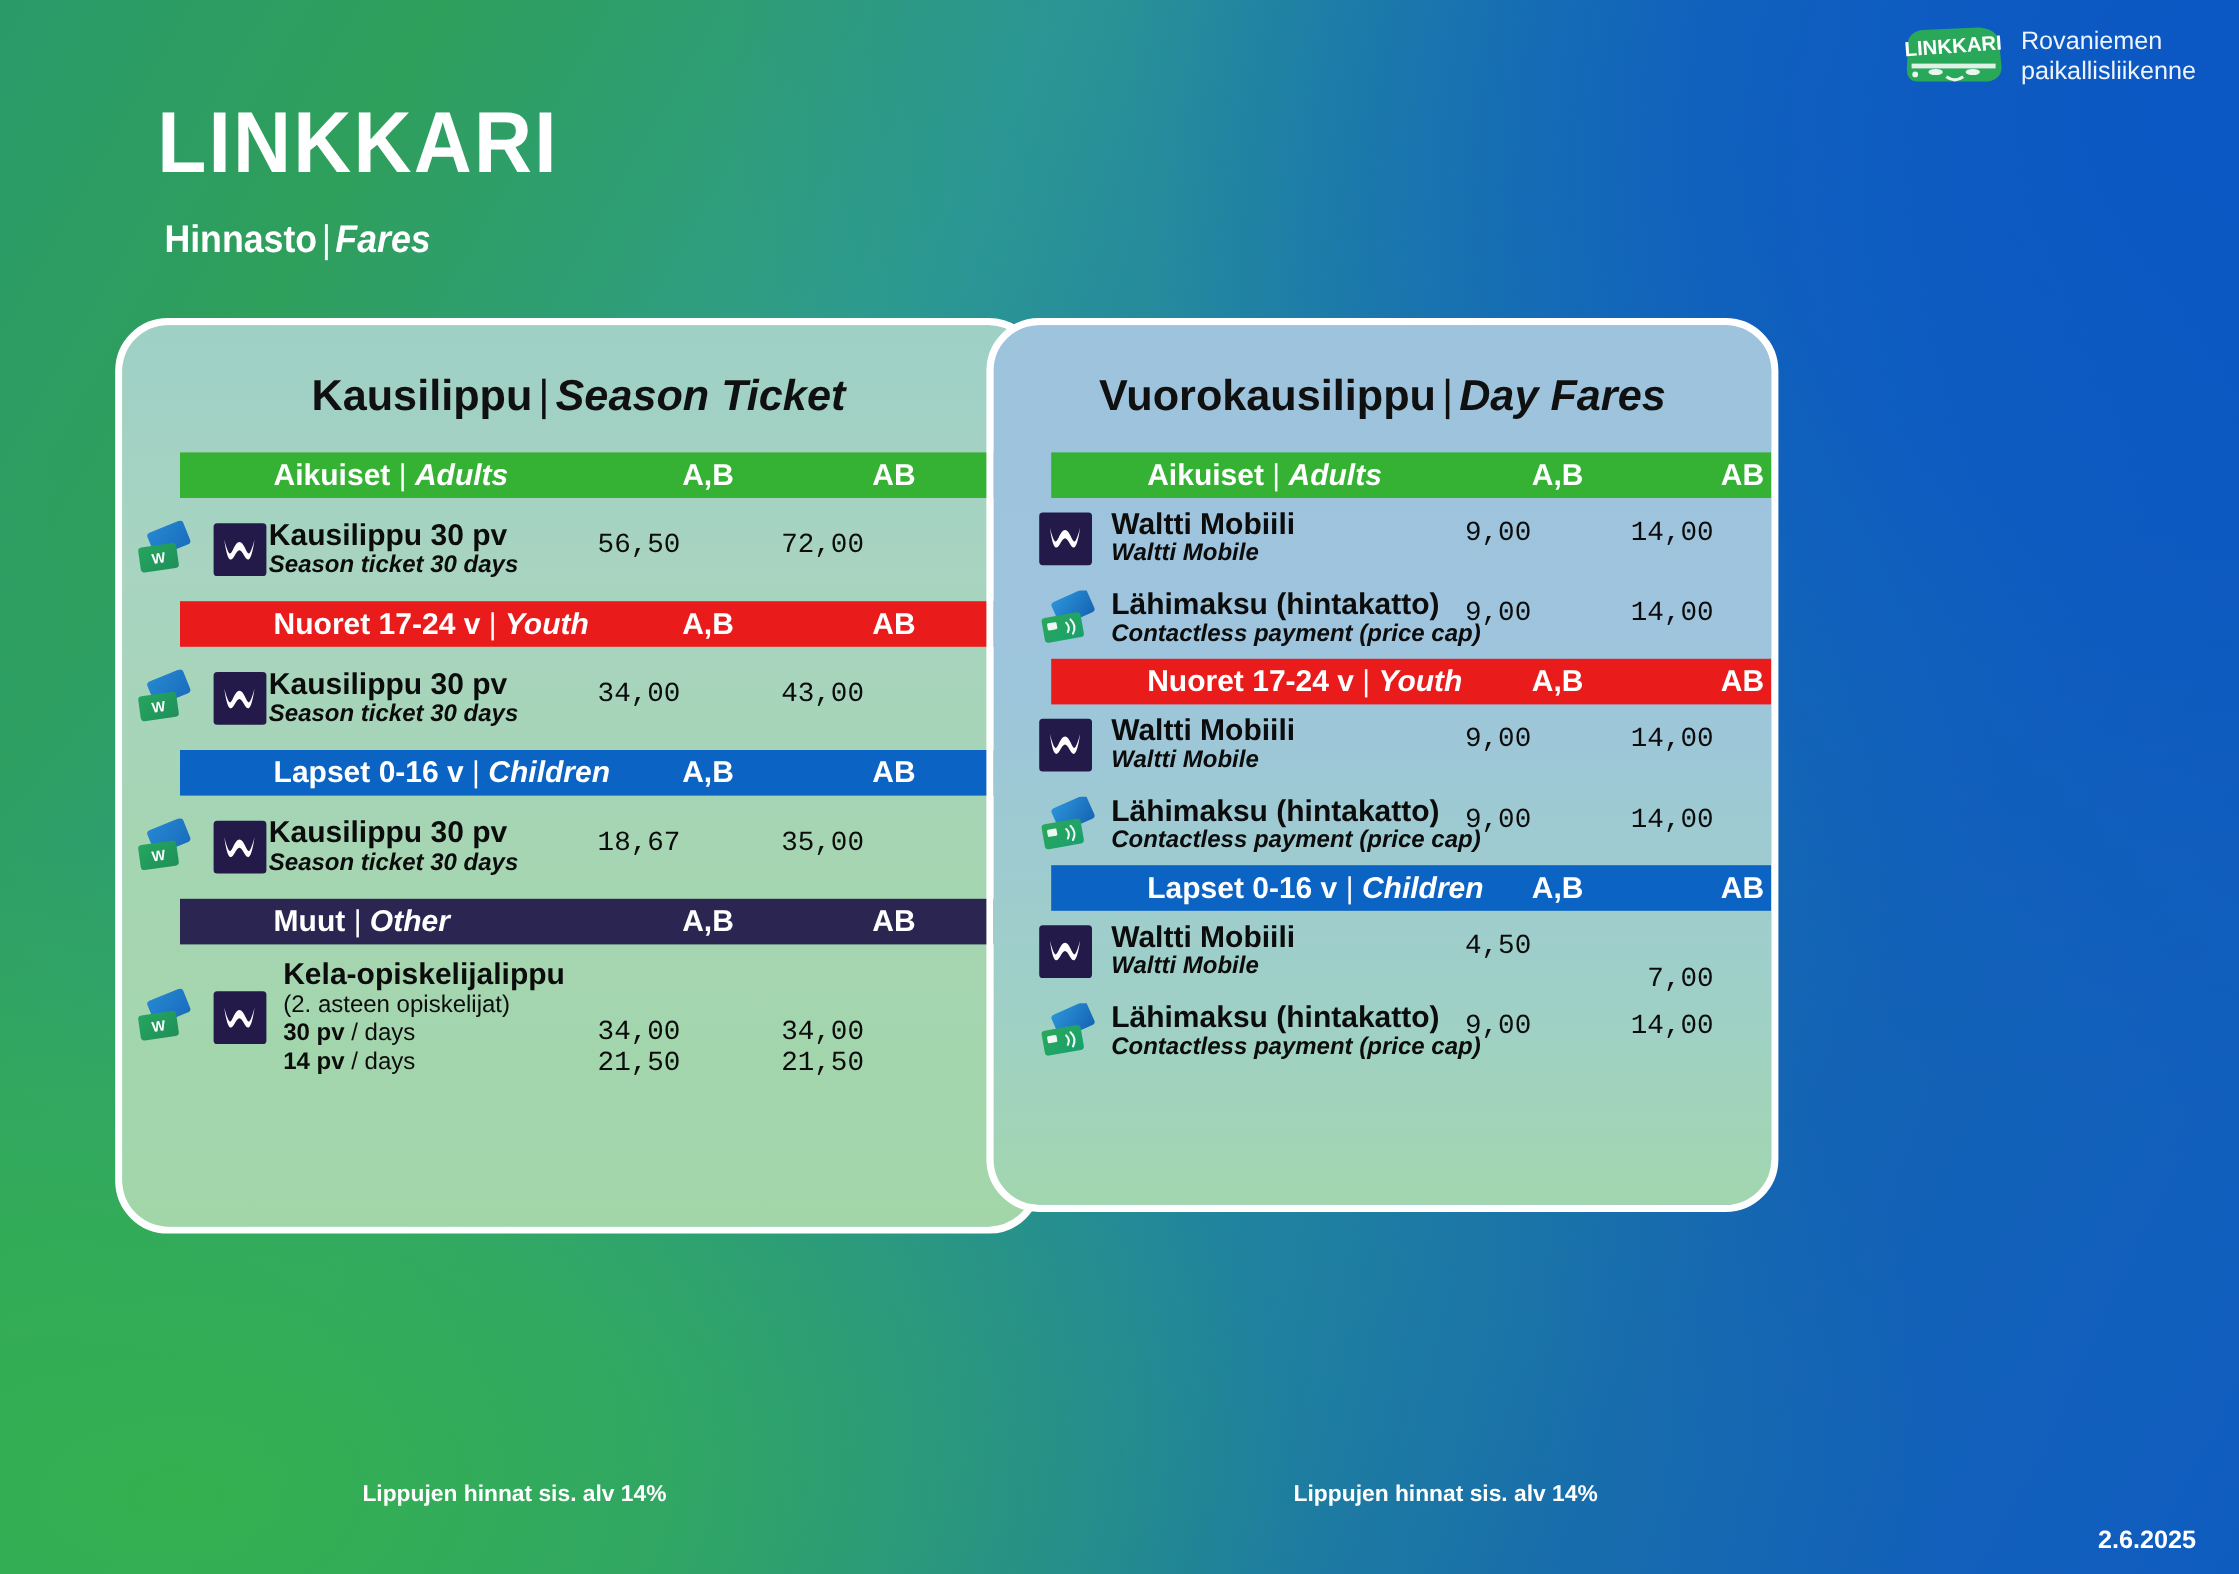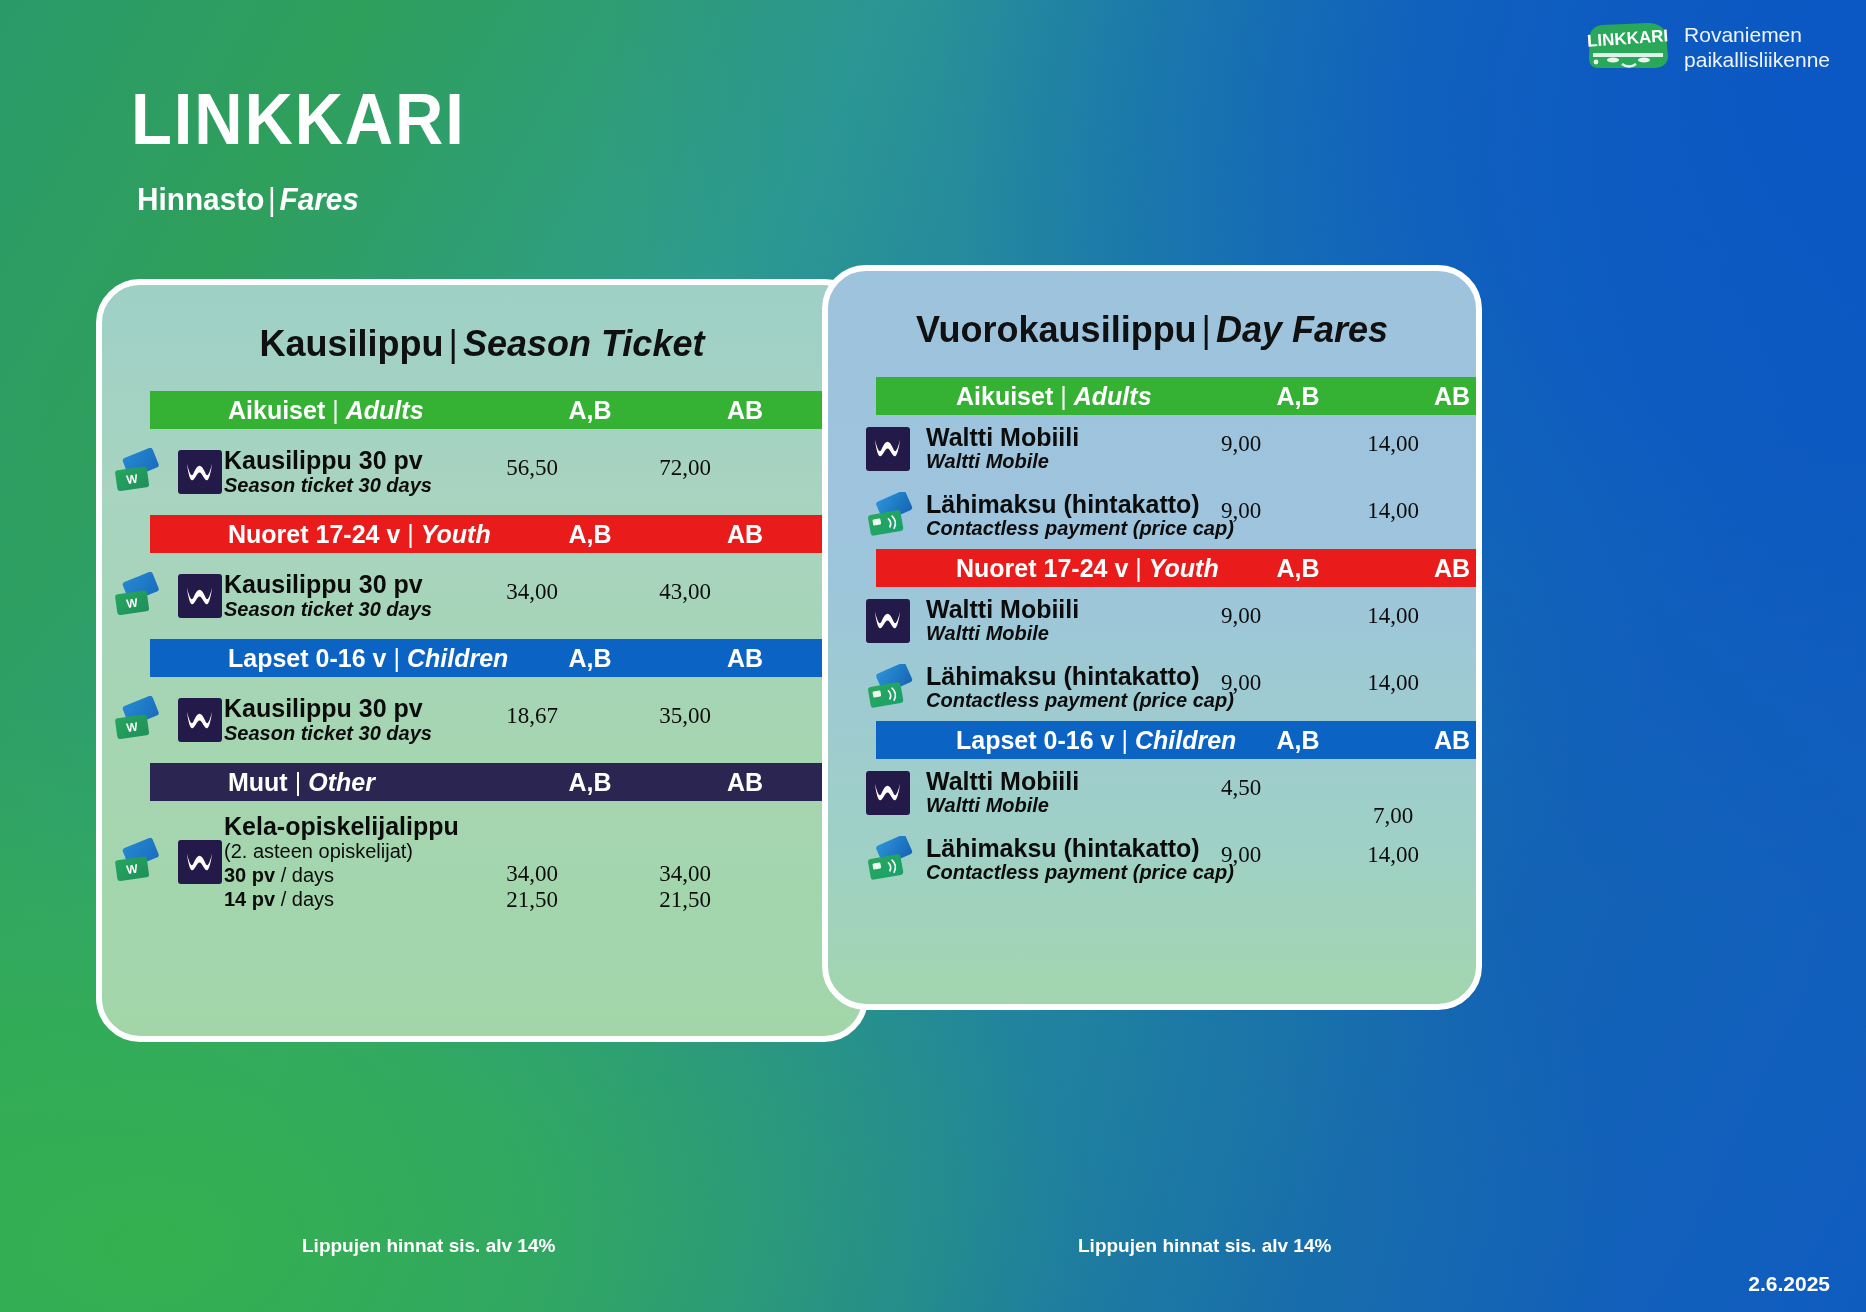--- a/index.html
+++ b/index.html
@@ -33,21 +33,21 @@
 
   
   .logo-wrap{ position:absolute; right:36px; top:22px; display:flex; align-items:center; gap:14px; }
   .logo-mark{ width:84px; height:52px; position:relative; }
   .logo-text{ color:#eef4fb; font-size:21px; line-height:1.18; font-weight:normal; }
 
   
   .card{
     position:absolute; border-radius:44px; border:6px solid #ffffff; overflow:hidden;
   }
-  .card.left{ left:96px; top:279px; width:772px; height:763px;
+  .card.left{ left:96px; top:265px; width:772px; height:763px;
     background:linear-gradient(180deg,#9ed0c6 0%, #a8d4c0 28%, #a5d5b2 60%, #a2d6a9 100%); }
   .card.right{ left:822px; top:265px; width:660px; height:745px;
     background:linear-gradient(180deg,#9dc3dd 0%, #9dc5dc 40%, #9fd0c6 78%, #a2d6ae 100%); }
 
   .card-title{
     font-family:"Liberation Sans Narrow","Liberation Sans", sans-serif;
     font-weight:bold; font-size:36px; color:#101010; text-align:center;
     padding-top:38px; padding-bottom:26px; letter-spacing:0px;
   }
   .card-title .en{ font-style:italic; }
@@ -73,22 +73,22 @@
   }
   .row .en{
     font-family:"Liberation Sans Narrow","Liberation Sans", sans-serif;
     font-weight:bold; font-style:italic; font-size:20px; color:#0c0c0c; line-height:1.15; white-space:nowrap;
   }
   .row .sub{
     font-family:"Liberation Sans Narrow","Liberation Sans", sans-serif;
     font-size:20px; color:#0c0c0c; line-height:1.2; white-space:nowrap;
   }
   .price{
-    position:absolute; font-family:Liberation Serif, serif;
-    font-size:23px; color:#0c0c0c; text-align:center; white-space:nowrap;
+    position:absolute; font-family:Liberation Mono, monospace;
+    font-size:23px; color:#0c0c0c; text-align:right; white-space:nowrap;
   }
 
   
   .icon-app{
     width:44px; height:44px; background:#241a4a; border-radius:3px;
     display:flex; align-items:center; justify-content:center; flex:0 0 auto;
   }
   .icon-cards{ width:56px; height:48px; position:relative; flex:0 0 auto; }
 
   
@@ -296,21 +296,21 @@
         <text x="20" y="35" font-family="Liberation Sans Narrow, Liberation Sans, sans-serif" font-size="12" font-weight="bold" fill="#ffffff" text-anchor="middle">W</text>
       </g>
     </svg></span>
           <span class="icon-app" style="width:44px;height:44px">
     <svg width="29.040000000000003" height="22.880000000000003" viewBox="0 0 30 22" xmlns="http://www.w3.org/2000/svg">
       <path d="M2 2 C2 2 4 18 7 19 C10 20 12 11 15 11 C18 11 20 20 23 19 C26 18 28 2 28 2
                C28 2 25 14 23 14 C21 14 19 4 15 4 C11 4 9 14 7 14 C5 14 2 2 2 2 Z" fill="#ffffff"></path>
     </svg>
           </span>
         </span>
-        <span class="names" style="margin-left:8px;">
+        <span class="names" style="margin-left:20px;">
           <div class="fi">Kela-opiskelijalippu</div>
           <div class="sub">(2. asteen opiskelijat)</div>
           <div class="sub"><b>30 pv</b> / days</div>
           <div class="sub"><b>14 pv</b> / days</div>
         </span>
         <span class="price" style="left:395px; top:60px; width:70px;">34,00</span>
                  <span class="price" style="left:548px; top:60px; width:70px;">34,00</span>
                  <span class="price" style="left:395px; top:86px; width:70px;">21,50</span>
                  <span class="price" style="left:548px; top:86px; width:70px;">21,50</span>
       </div>

